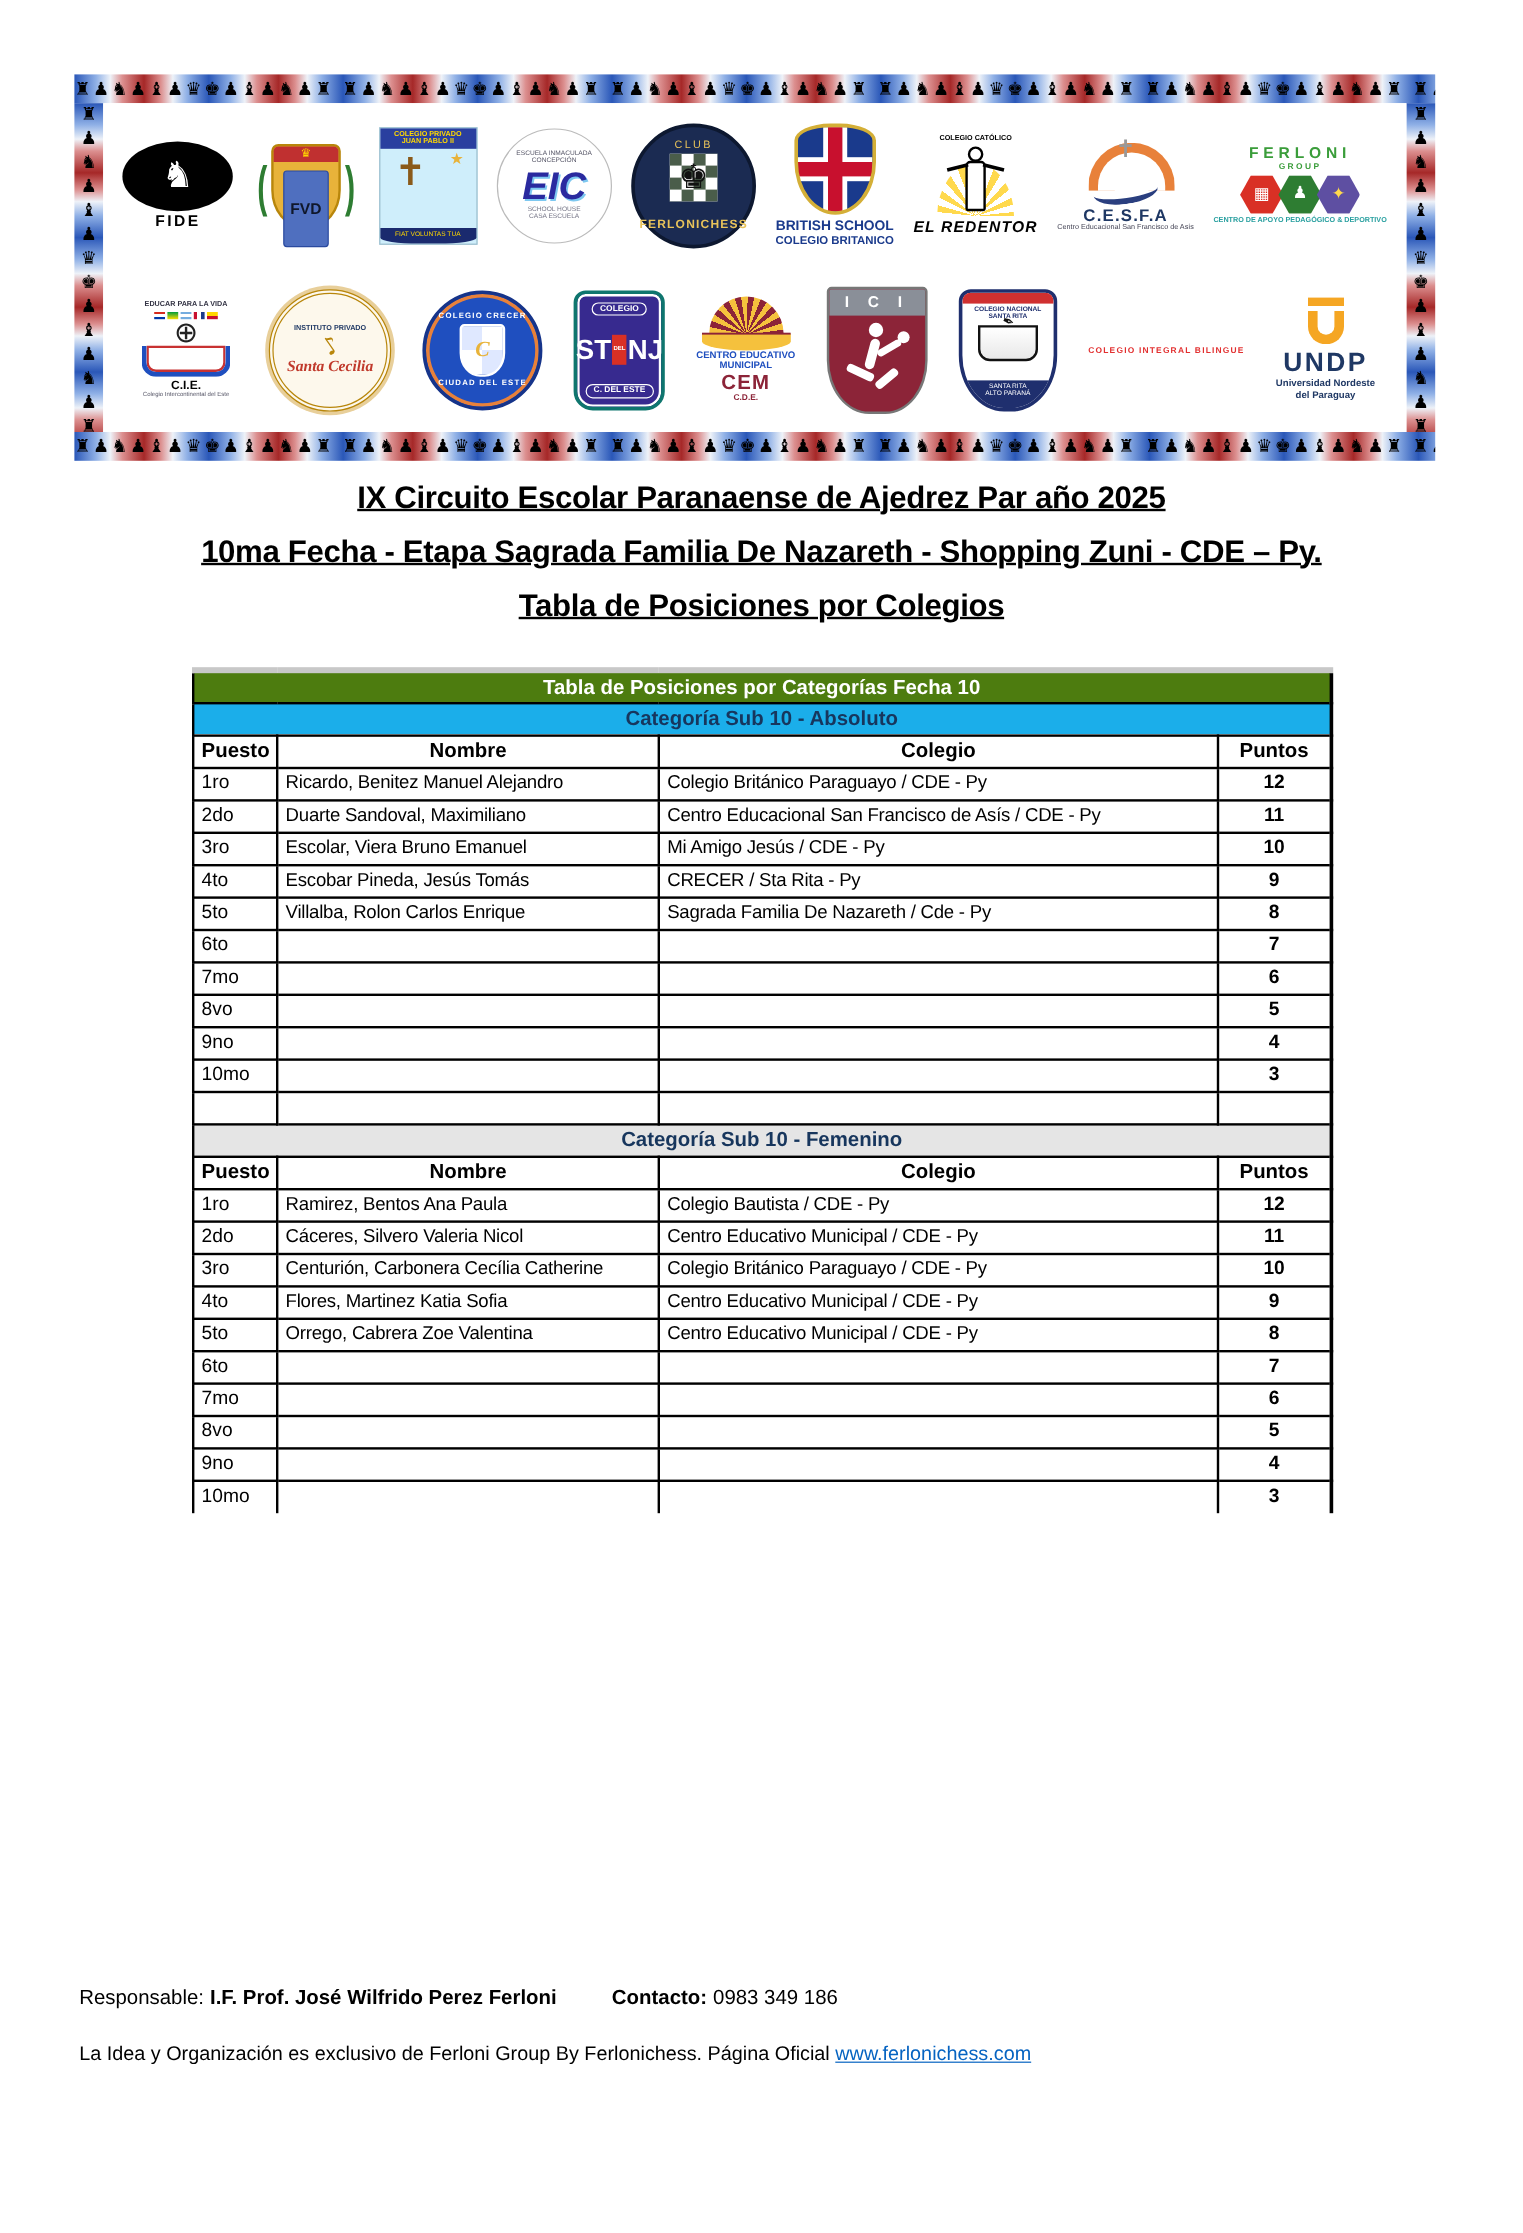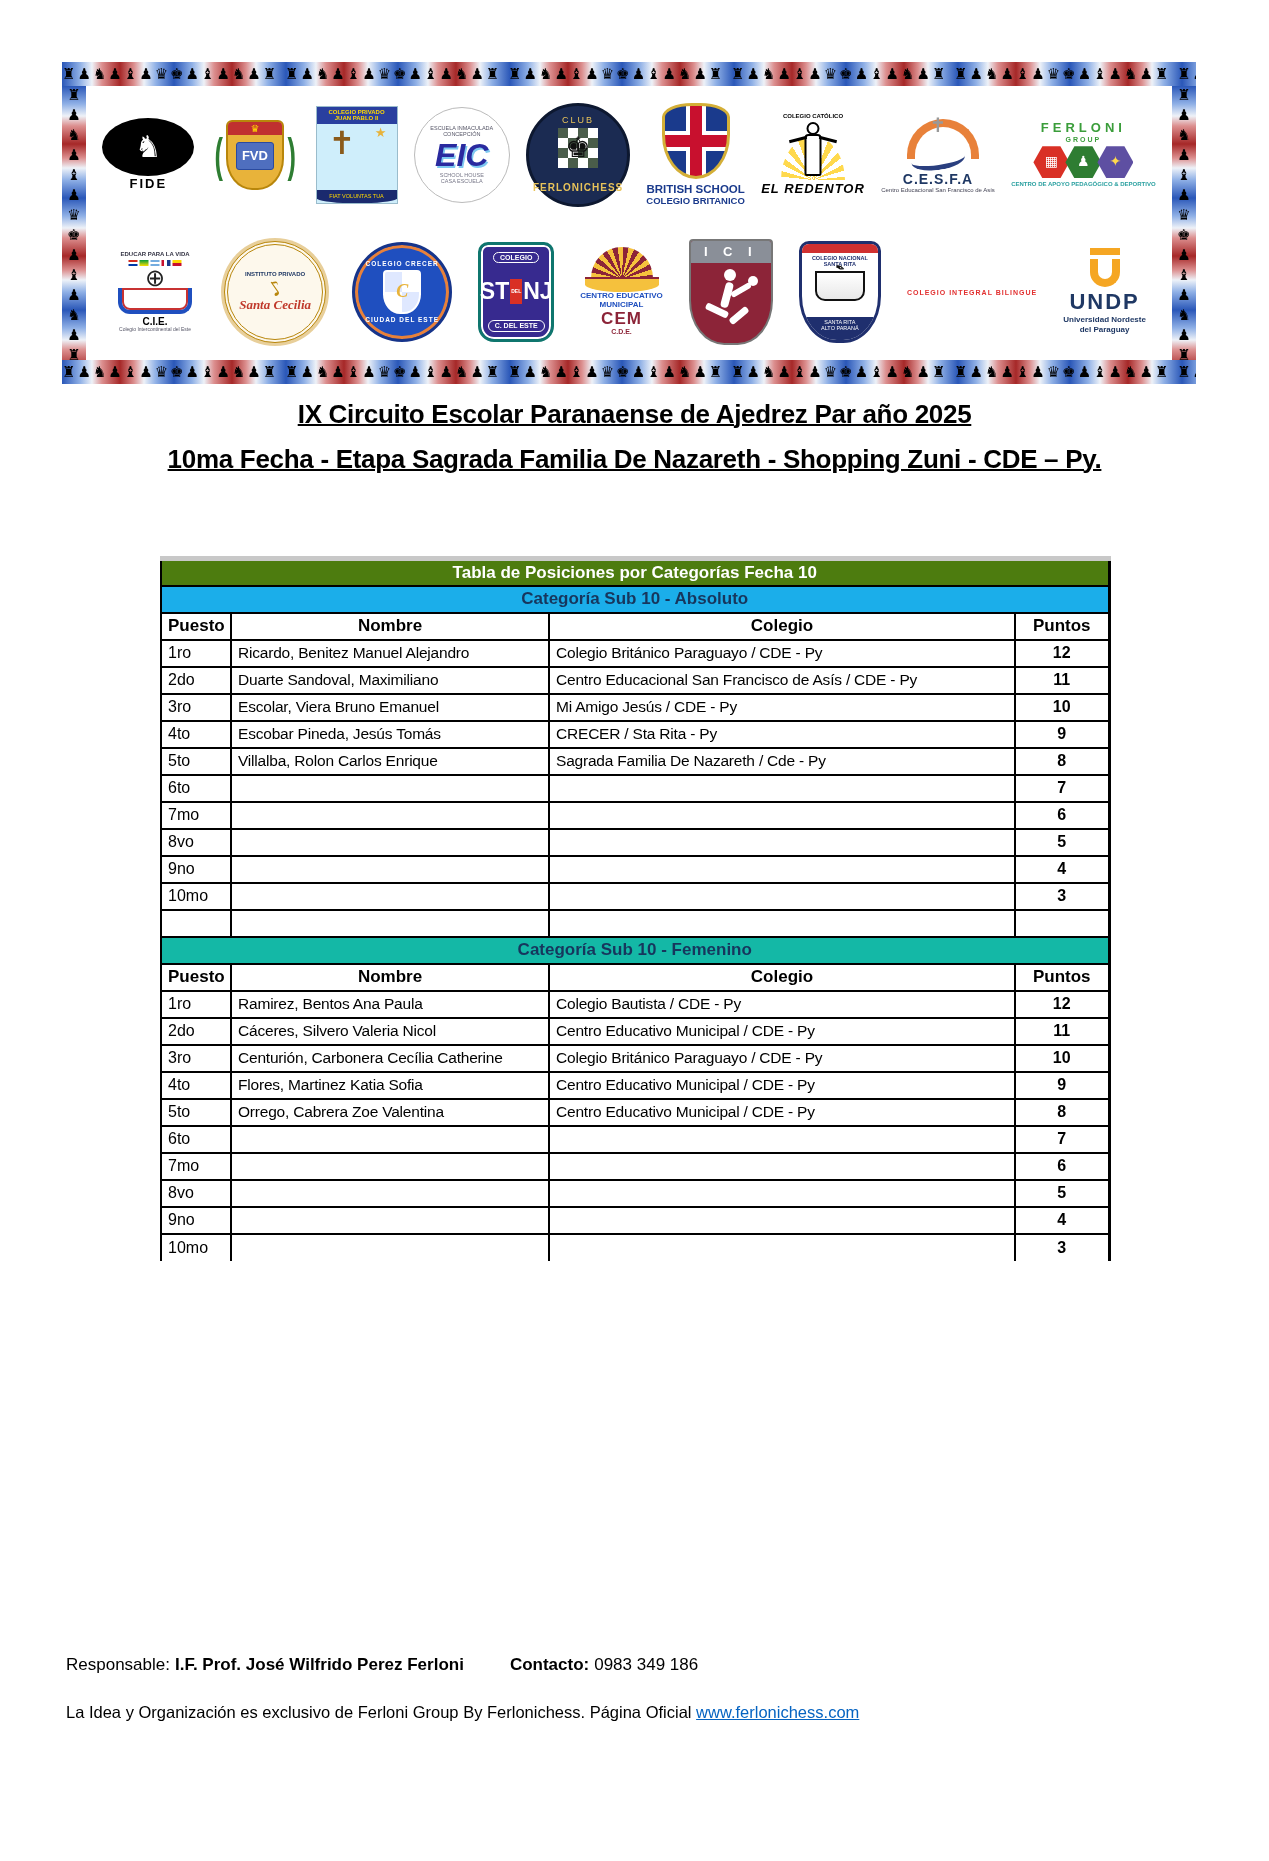--- a/index.html
+++ b/index.html
@@ -23,21 +23,21 @@
 
   
   .fide-oval{width:92px;height:58px;background:#000;border-radius:50%;color:#fff;display:flex;align-items:center;justify-content:center;}
   .fide-knight{font-size:30px;line-height:30px;}
   .fide-label{font-weight:bold;font-size:13px;letter-spacing:2px;color:#000;margin-top:1px;}
   
   .fvd-row{display:flex;align-items:center;}
   .fvd-laurel{color:#2e7d32;font-size:46px;font-weight:bold;transform:scaleX(.55);line-height:46px;}
   .fvd-shield{width:54px;height:66px;background:#e8b33a;border:2px solid #b8860b;border-radius:6px 6px 45% 45%;display:flex;flex-direction:column;align-items:center;}
   .fvd-crown{color:#ffd700;background:#c03030;width:100%;text-align:center;font-size:10px;line-height:13px;border-radius:4px 4px 0 0;}
-  .fvd-box{background:#4f6fbf;color:#ffffff;font-weight:bold;font-size:13px;margin-top:7px;padding:6px 5px;border-radius:3px;border:1px solid #2a4a9f;}
+  .fvd-box{background:#4f6fbf;color:#0f172a;font-weight:bold;font-size:13px;margin-top:7px;padding:24px 5px;border-radius:3px;border:1px solid #2a4a9f;}
   
   .jp-card{width:80px;height:96px;background:#cfeefb;border:1px solid #9abccc;display:flex;flex-direction:column;}
   .jp-head{background:#2a3f9f;color:#ffd700;font-size:6px;font-weight:bold;padding:2px 0;display:flex;flex-direction:column;}
   .jp-body{flex:1;position:relative;}
   .jp-cross{position:absolute;left:12px;top:2px;font-size:32px;color:#8a5a1a;}
   .jp-star{position:absolute;right:10px;top:2px;font-size:13px;color:#e8b33a;}
   .jp-foot{background:#1a2a6e;color:#ffd700;font-size:5.5px;padding:3px 0;border-radius:0 0 40% 40%;}
   
   .eic-circle{width:94px;height:94px;border-radius:50%;background:#fff;border:1px solid #bbb;display:flex;flex-direction:column;align-items:center;justify-content:center;}
   .eic-arc{font-size:5.5px;color:#556;width:78px;}
@@ -403,20 +403,21 @@
           <div class="undp-sub">del Paraguay</div>
         </div>
 
       </div>
     </div>
   </div>
 
   <div class="titles">
     <div class="title-line">IX Circuito Escolar Paranaense de Ajedrez Par año 2025</div>
     <div class="title-line">10ma Fecha - Etapa Sagrada Familia De Nazareth - Shopping Zuni - CDE – Py.</div>
+    <div class="title-line">Tabla de Posiciones por Colegios</div>
   </div>
 
   <table class="standings">
     <colgroup>
       <col style="width:70px">
         <col style="width:318px">
         <col style="width:466px">
         <col style="width:94px">
     </colgroup>
     <tbody>
@@ -492,21 +493,21 @@
           <td class="colegio"></td>
           <td class="puntos">3</td>
         </tr>
         <tr class="data-row">
           <td class="puesto"></td>
           <td class="nombre"></td>
           <td class="colegio"></td>
           <td class="puntos"></td>
         </tr>
         <tr>
-          <td class="band-cat" colspan="4" style="background: #14b8a6;">Categoría Sub 10 - Femenino</td>
+          <td class="band-cat" colspan="4" style="background: #e5e5e5;">Categoría Sub 10 - Femenino</td>
         </tr>
         <tr class="head-row">
           <th>Puesto</th>
           <th>Nombre</th>
           <th>Colegio</th>
           <th>Puntos</th>
         </tr>
         <tr class="data-row">
           <td class="puesto">1ro</td>
           <td class="nombre">Ramirez, Bentos Ana Paula</td>

